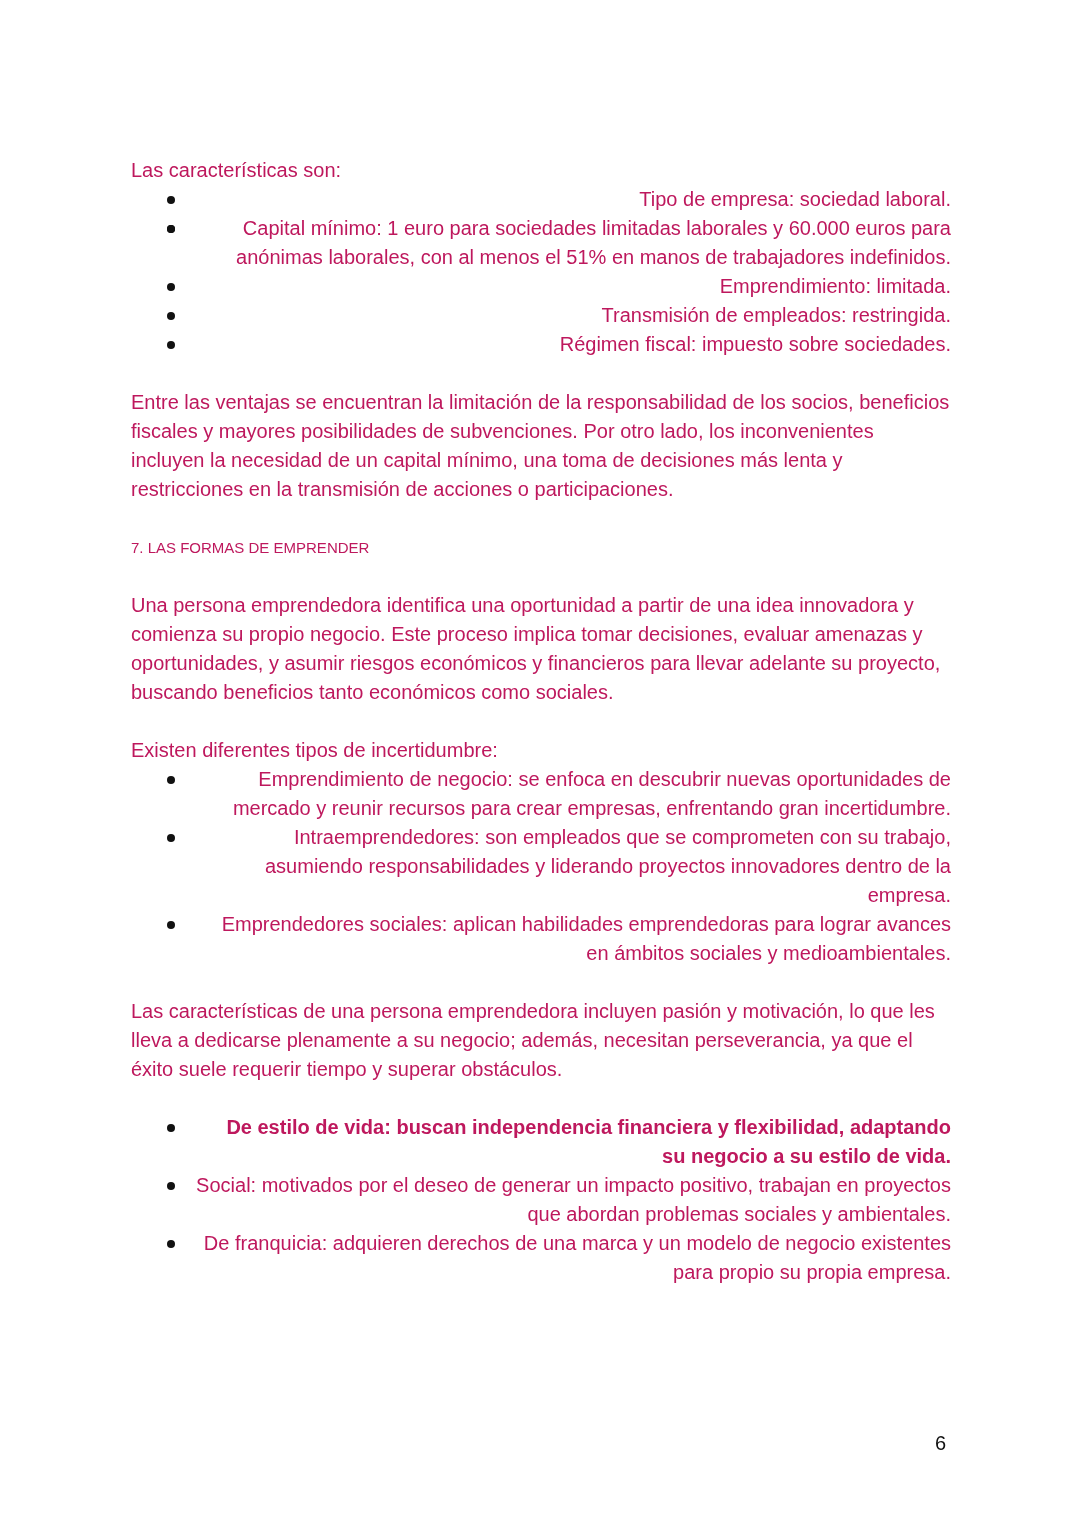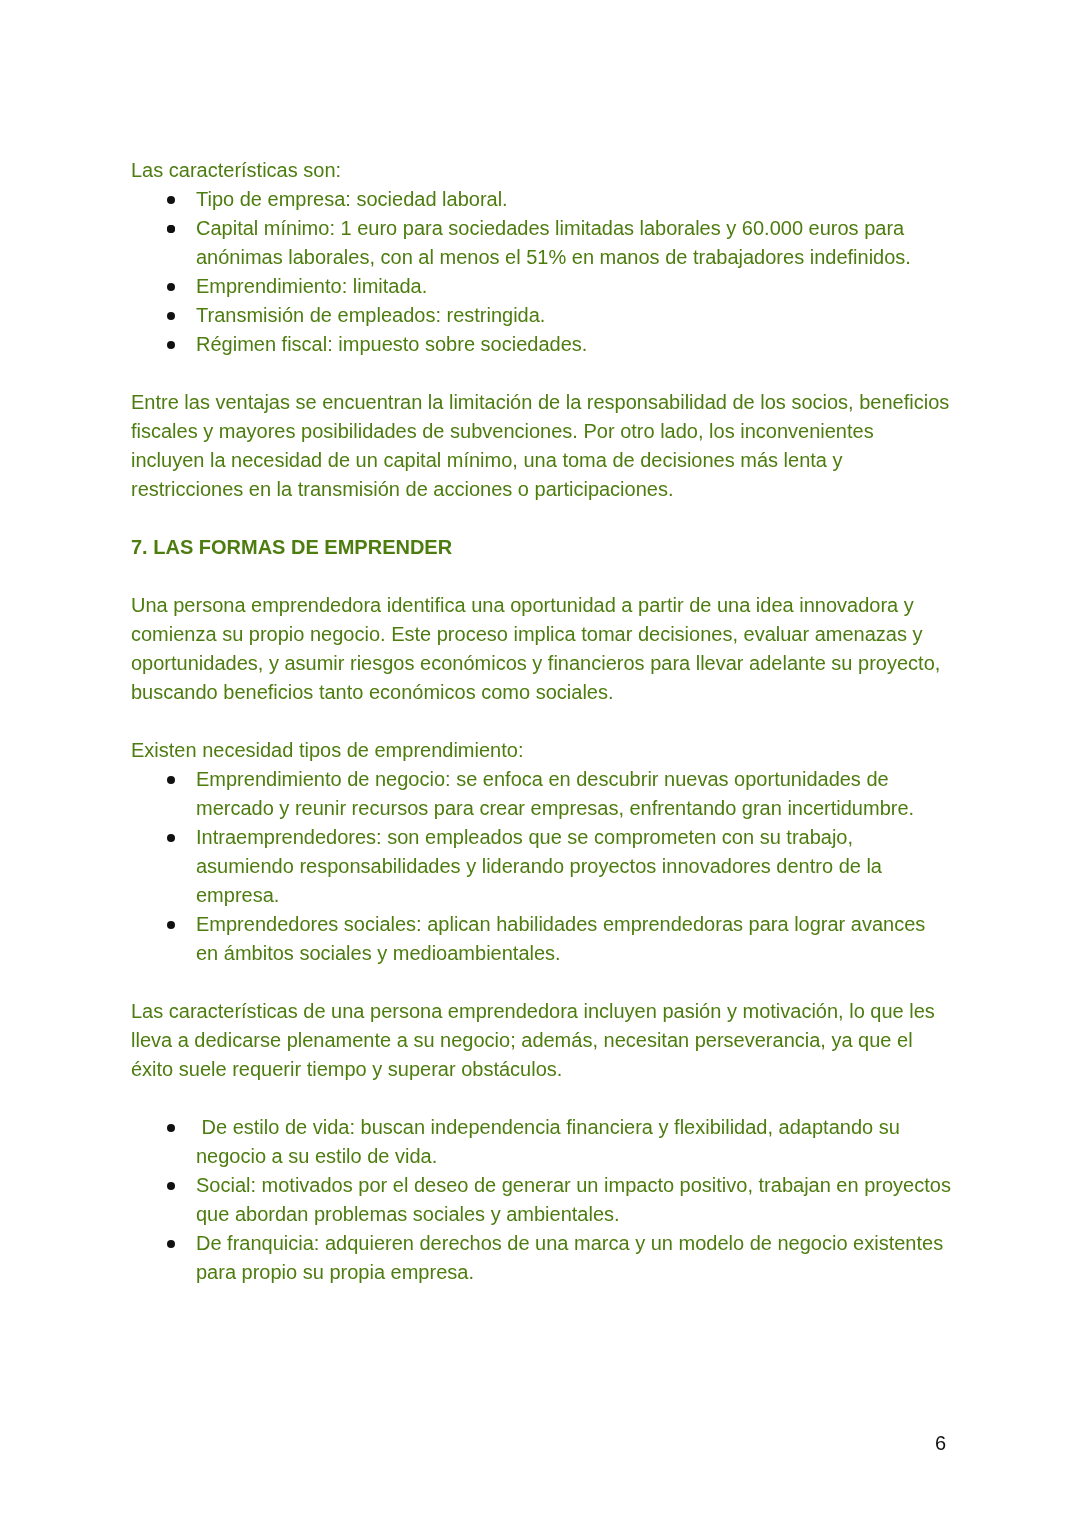--- a/index.html
+++ b/index.html
@@ -1,30 +1,30 @@
 <!DOCTYPE html>
 <html><head>
   <meta charset="utf-8">
   <style>
     html, body { margin: 0; padding: 0; background: #ffffff; }
     body { width: 1080px; height: 1525px; position: relative; overflow: hidden; }
     .page {
       position: absolute; left: 131px; top: 156px; width: 820px;
       font-family: "Liberation Sans", sans-serif;
-      font-size: 20px; line-height: 29px; color: #4d7c0f;
+      font-size: 20px; line-height: 29px; color: #be185d;
     }
     p { margin: 0; }
     .gap { height: 29px; }
-    ul { list-style: none; margin: 0; padding: 0; }
+    ul { list-style: none; margin: 0; padding: 0; text-align: right; }
     li { position: relative; padding-left: 65px; }
     li .bullet {
       position: absolute; left: 36px; top: 11px;
       width: 8px; height: 8px; border-radius: 50%; background: #111111;
     }
-    h2 { margin: 0; font-size: 20px; font-weight: bold; line-height: 29px; }
+    h2 { margin: 0; font-size: 15px; font-weight: normal; line-height: 29px; }
     .page-number {
       position: absolute; left: 935px; top: 1432px;
       font-family: "Liberation Sans", sans-serif; font-size: 20px; color: #111111;
     }
   </style>
 </head>
 <body>
 
 <div class="page">
   <p>Las características son:</p>
@@ -36,29 +36,29 @@
     <li><span class="bullet"></span><span>Transmisión de empleados: restringida.</span></li>
     <li><span class="bullet"></span><span>Régimen fiscal: impuesto sobre sociedades.</span></li>
   </ul>
   <div class="gap"></div>
   <p>Entre las ventajas se encuentran la limitación de la responsabilidad de los socios, beneficios fiscales y mayores posibilidades de subvenciones. Por otro lado, los inconvenientes incluyen la necesidad de un capital mínimo, una toma de decisiones más lenta y restricciones en la transmisión de acciones o participaciones.</p>
   <div class="gap"></div>
   <h2>7. LAS FORMAS DE EMPRENDER</h2>
   <div class="gap"></div>
   <p>Una persona emprendedora identifica una oportunidad a partir de una idea innovadora y comienza su propio negocio. Este proceso implica tomar decisiones, evaluar amenazas y oportunidades, y asumir riesgos económicos y financieros para llevar adelante su proyecto, buscando beneficios tanto económicos como sociales.</p>
   <div class="gap"></div>
-  <p>Existen necesidad tipos de emprendimiento:</p>
+  <p>Existen diferentes tipos de incertidumbre:</p>
   <ul>
     <li><span class="bullet"></span><span>Emprendimiento de negocio: se enfoca en descubrir nuevas oportunidades de mercado y reunir recursos para crear empresas, enfrentando gran incertidumbre.</span></li>
     <li><span class="bullet"></span><span>Intraemprendedores: son empleados que se comprometen con su trabajo, asumiendo responsabilidades y liderando proyectos innovadores dentro de la empresa.</span></li>
     <li><span class="bullet"></span><span>Emprendedores sociales: aplican habilidades emprendedoras para lograr avances en ámbitos sociales y medioambientales.</span></li>
   </ul>
   <div class="gap"></div>
   <p>Las características de una persona emprendedora incluyen pasión y motivación, lo que les lleva a dedicarse plenamente a su negocio; además, necesitan perseverancia, ya que el éxito suele requerir tiempo y superar obstáculos.</p>
   <div class="gap"></div>
   <ul>
-    <li><span class="bullet"></span><span style="white-space: pre-wrap;"> De estilo de vida: buscan independencia financiera y flexibilidad, adaptando su negocio a su estilo de vida.</span></li>
+    <li><span class="bullet"></span><span style="white-space: pre-wrap; font-weight: bold;"> De estilo de vida: buscan independencia financiera y flexibilidad, adaptando su negocio a su estilo de vida.</span></li>
     <li><span class="bullet"></span><span>Social: motivados por el deseo de generar un impacto positivo, trabajan en proyectos que abordan problemas sociales y ambientales.</span></li>
     <li><span class="bullet"></span><span>De franquicia: adquieren derechos de una marca y un modelo de negocio existentes para propio su propia empresa.</span></li>
   </ul>
 </div>
 
 <div class="page-number">6</div>
 
 </body></html>

